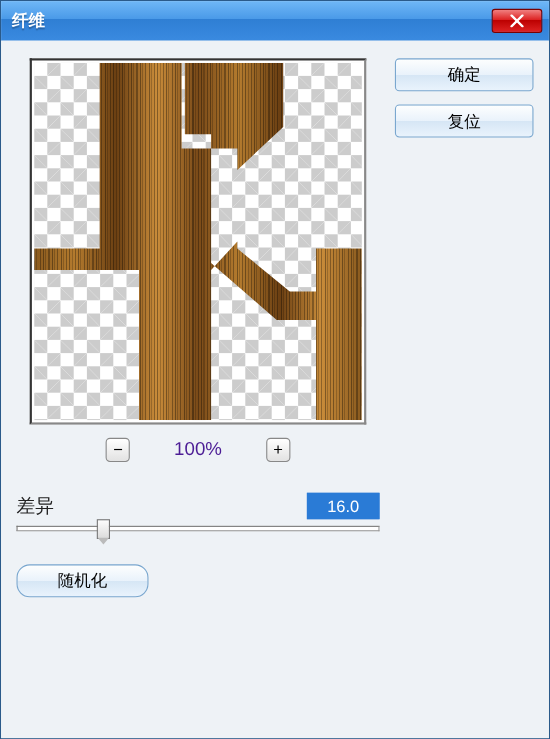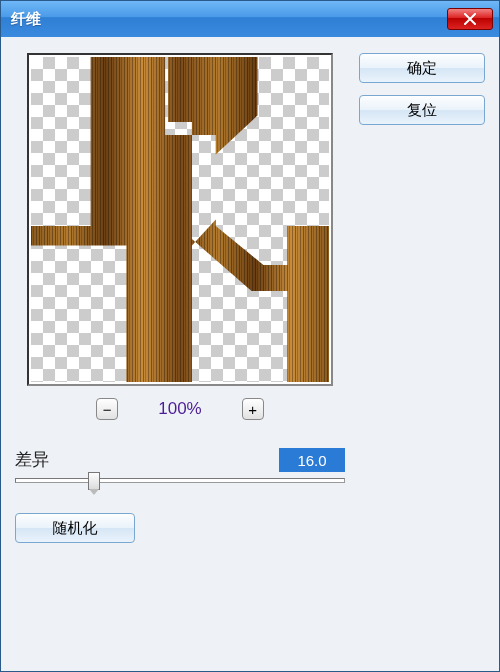--- a/index.html
+++ b/index.html
@@ -56,21 +56,21 @@
 .srow { margin-bottom:26px; }
 .shead { display:flex; align-items:flex-start; margin-bottom:6px; }
 .shead .slabel { flex:1; font-size:17px; color:#222; }
 .sval { width:66px; height:24px; border:2px solid #4c1d95; background:#fff; font-size:15px; text-align:center; padding:2px 4px; }
 .sval.sel { background:#2a7bd6; color:#fff; border-color:#2a7bd6; }
 
 .track { height:5px; background:#fff; border:1px solid #999; border-top-color:#777; border-left-color:#777; position:relative; }
 .thumb { position:absolute; top:-7px; width:12px; height:18px; background:linear-gradient(#fdfdfd,#dcdcdc); border:1px solid #777; cursor:pointer; }
 .thumb::after { content:""; position:absolute; left:50%; bottom:-6px; transform:translateX(-50%); border-left:5px solid transparent; border-right:5px solid transparent; border-top:6px solid #bbb; }
 
-.randbtn { width:120px; height:30px; margin-top:4px; }
+.randbtn { width:120px; height:30px; margin-top:4px;border-radius:12px; }
 </style>
 </head>
 <body>
 
 <div class="window">
   <div class="titlebar">
     <span class="title">纤维</span>
     <div class="close-btn">
       <svg width="14" height="12" viewBox="0 0 14 12">
           <path d="M2 1 L12 11 M12 1 L2 11" stroke="#fff" stroke-width="2" stroke-linecap="round"></path>

